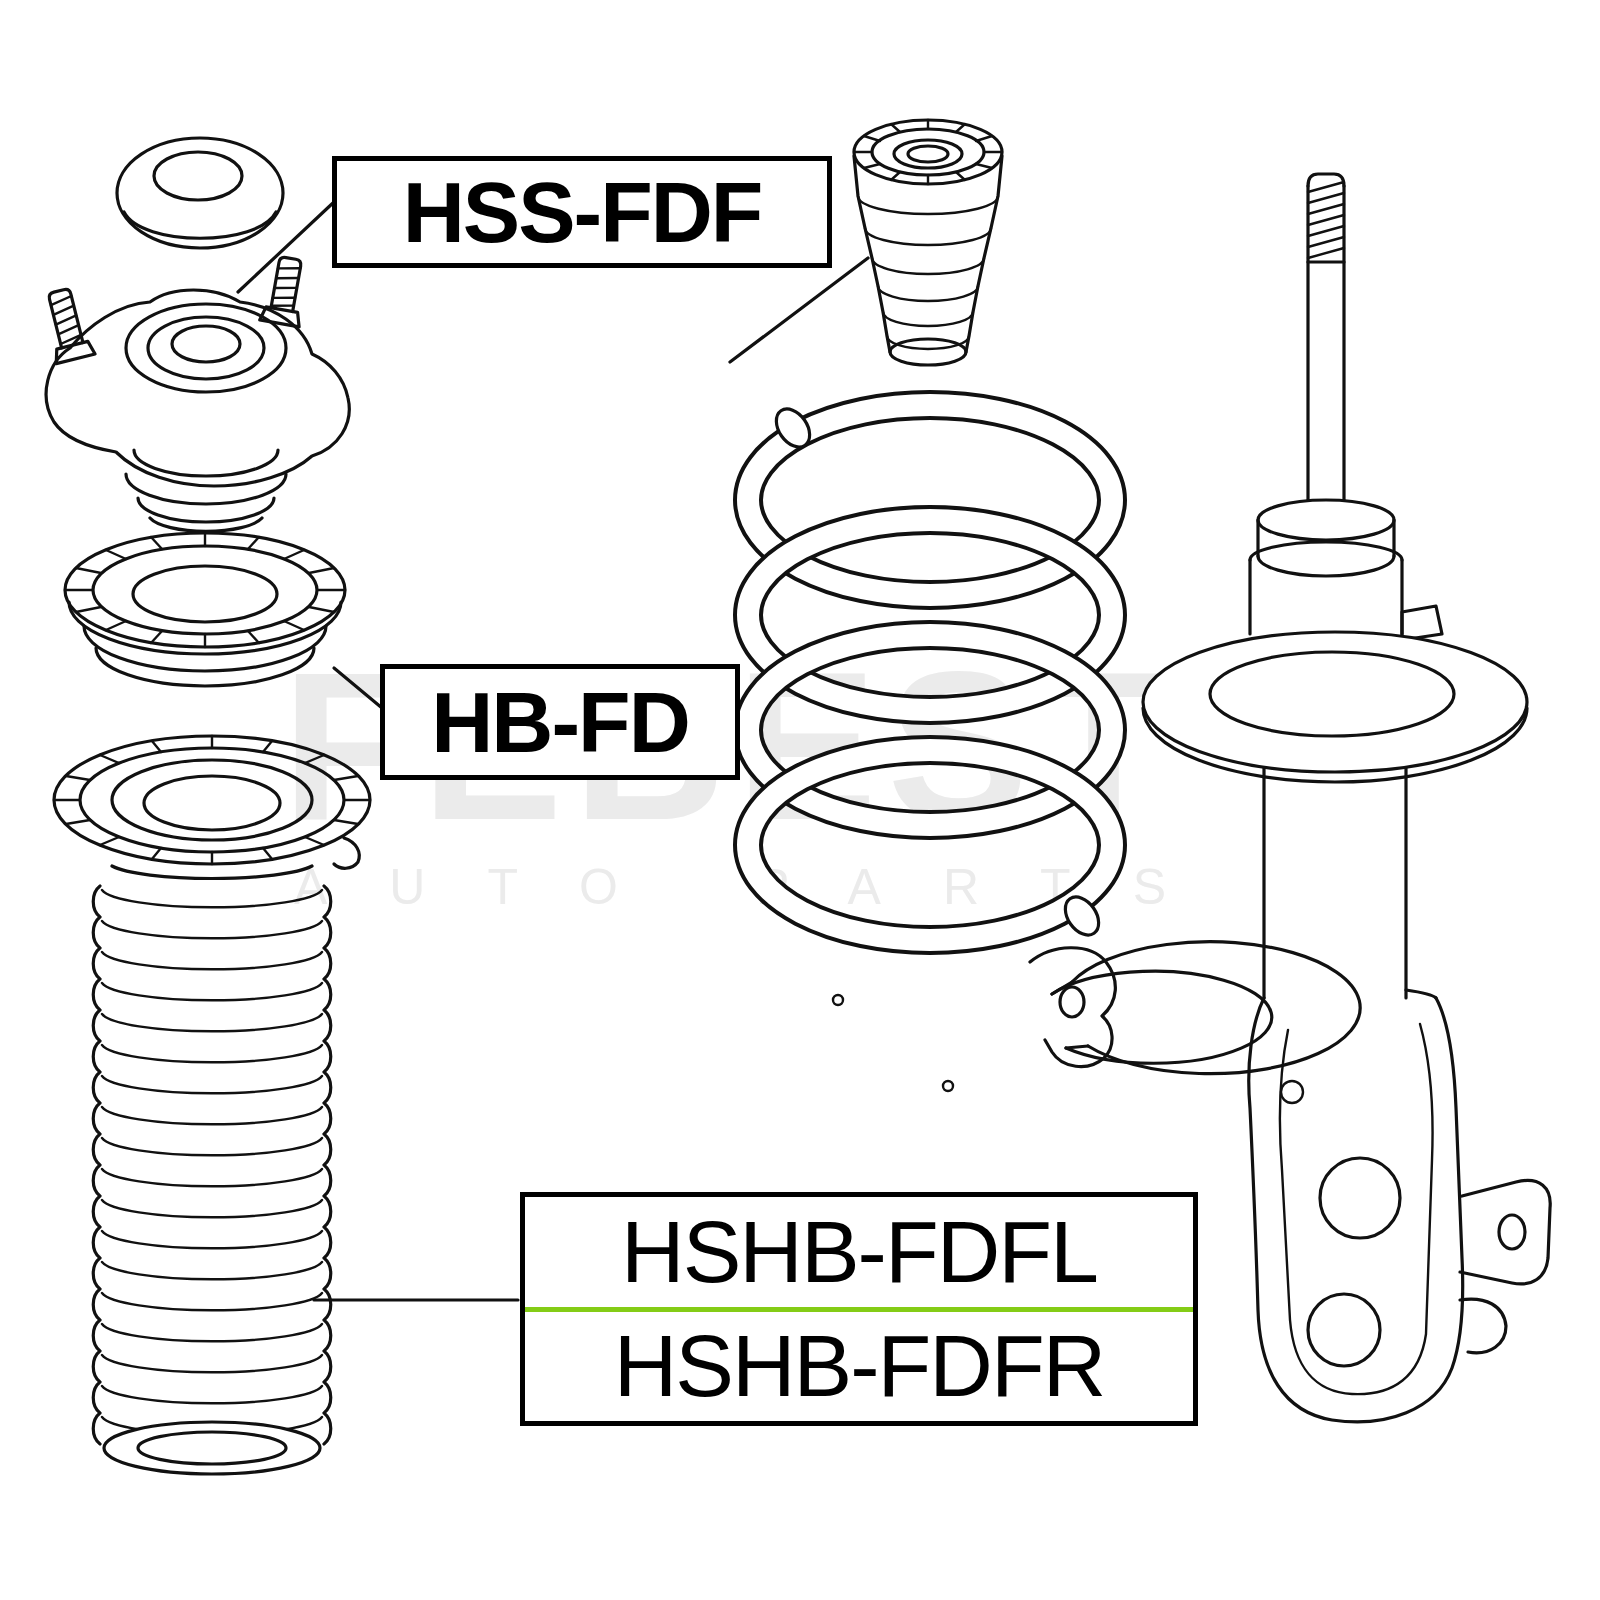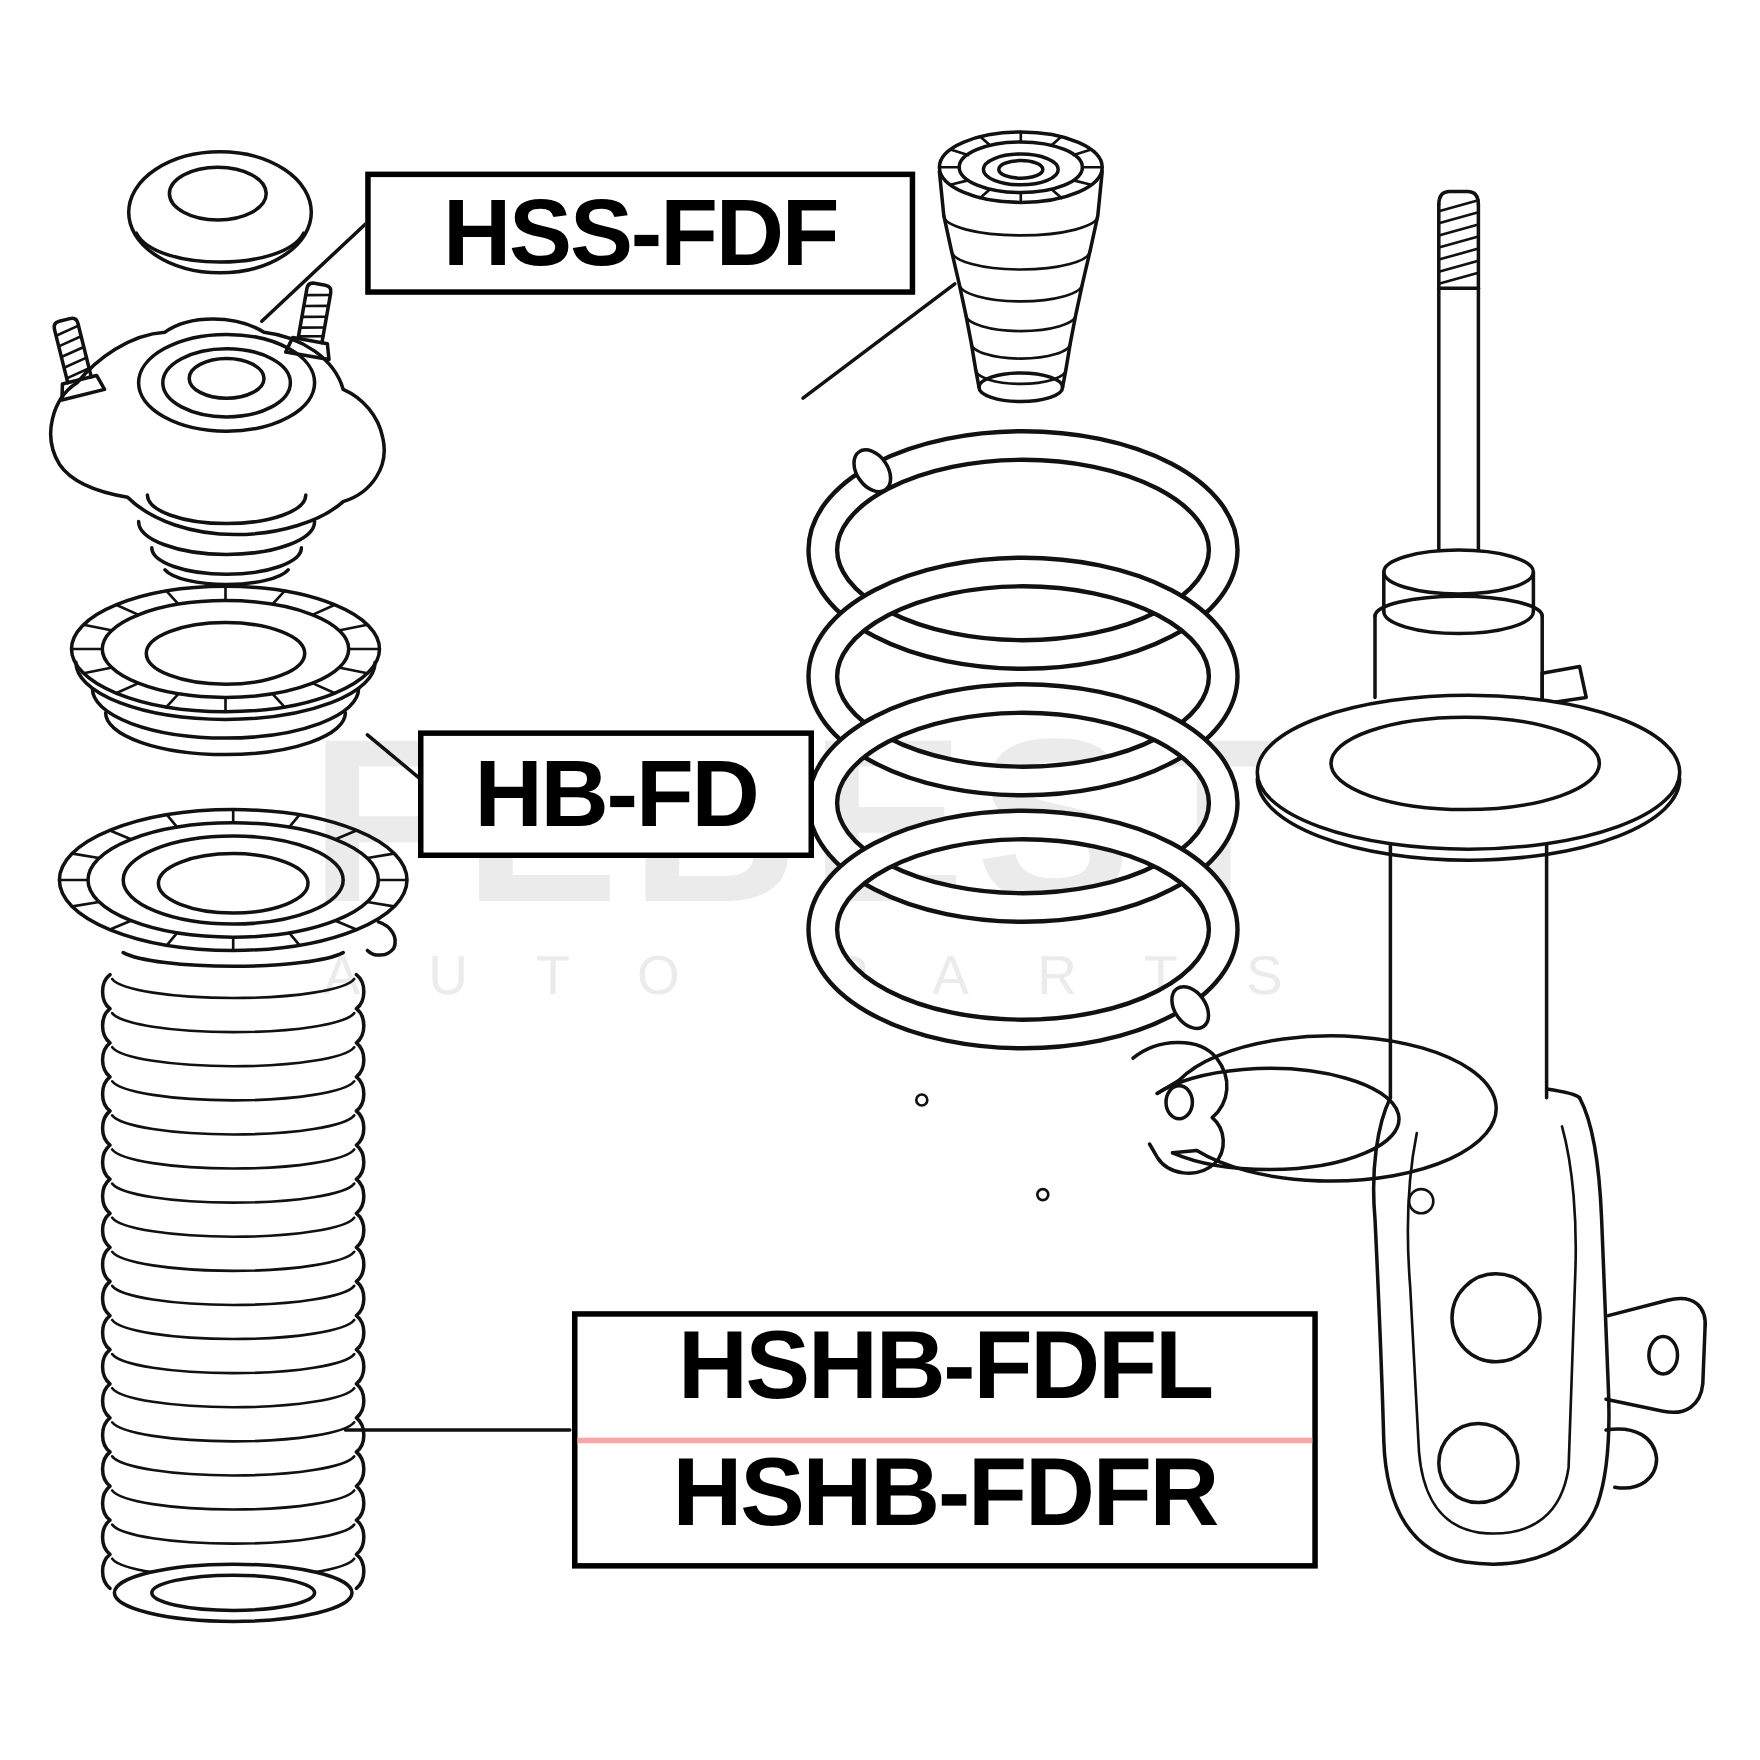--- a/index.html
+++ b/index.html
@@ -18,24 +18,24 @@
   .tube-b{stroke:#111;fill:none;stroke-width:30;}
   .tube-w{stroke:#fff;fill:none;stroke-width:22;}
   
   .label-box{
     position:absolute;z-index:2;background:#fff;border:5px solid #000;
     display:flex;align-items:center;justify-content:center;
     font-weight:bold;color:#000;letter-spacing:-2px;line-height:1;
   }
   .label-stack{position:absolute;z-index:2;background:#fff;border:5px solid #000;display:flex;flex-direction:column;}
   .label-cell{
-    flex:1;display:flex;justify-content:center;
-    font-weight:bold;color:#000;letter-spacing:-2px;line-height:1;font-size:88px;
+    flex:1;display:flex;align-items:center;justify-content:center;
+    font-weight:normal;color:#000;letter-spacing:-2px;line-height:1;font-size:88px;
   }
-  .label-cell + .label-cell{border-top:5px solid #fca5a5;}
+  .label-cell + .label-cell{border-top:5px solid #84cc16;}
 </style>
 </head>
 <body>
 
 <div class="canvas">
 
   <div class="watermark">
     <div class="wm1">FEBEST</div>
     <div class="wm2">AUTO PARTS</div>
   </div>

